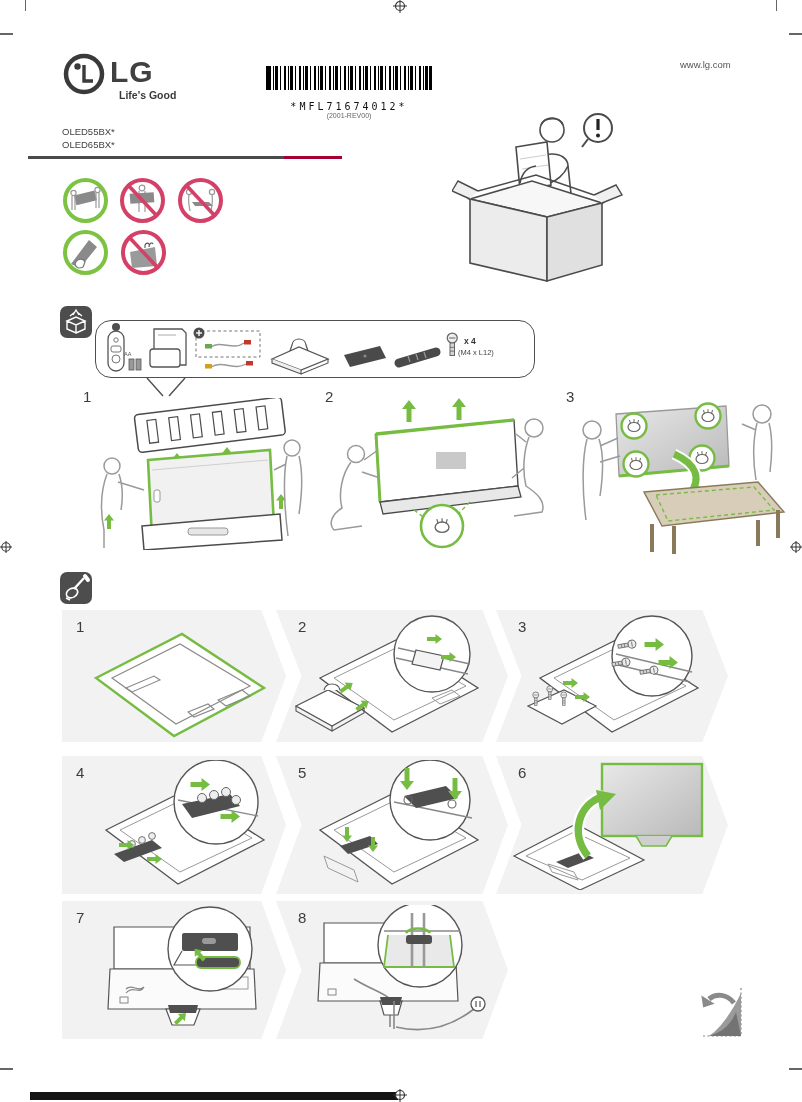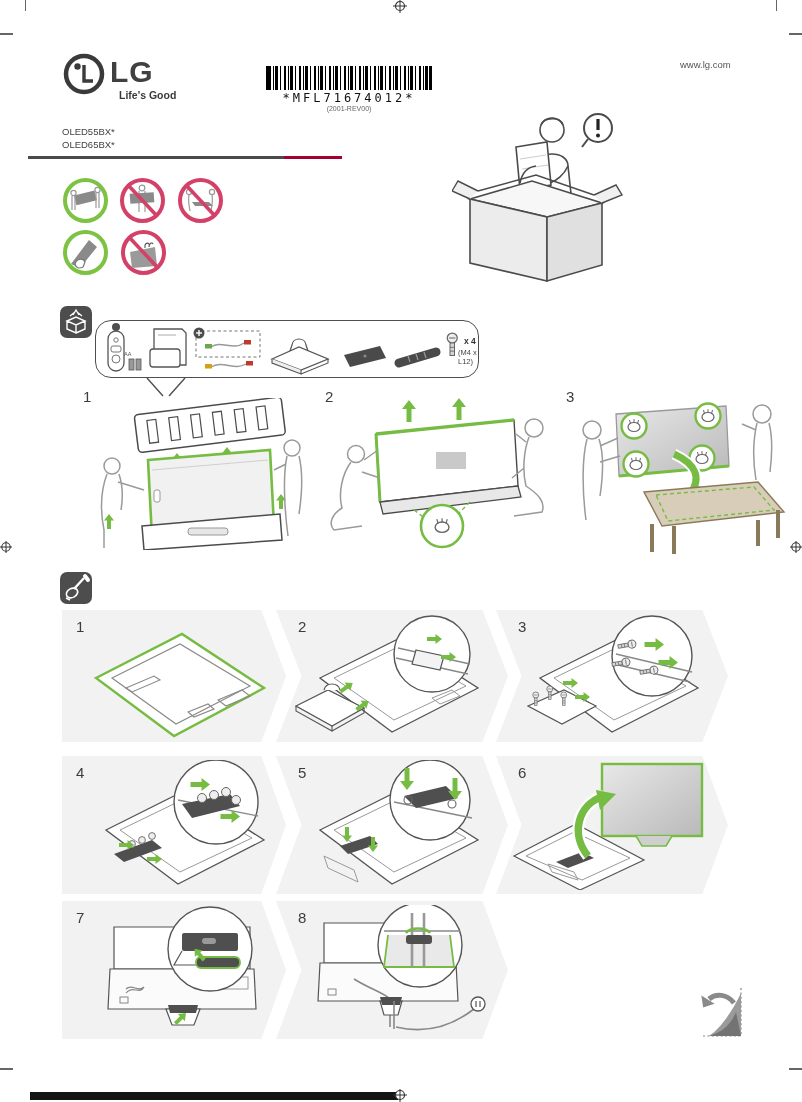--- a/index.html
+++ b/index.html
@@ -7,32 +7,32 @@
         font-family:"Liberation Sans",sans-serif;color:#333;}
   .abs{position:absolute;}
   
   .brand-name{font-size:30px;font-weight:800;color:#404040;letter-spacing:1px;}
   .brand-tagline{font-size:10.5px;font-weight:700;color:#3a3a3a;padding-left:8px;}
   .website{font-size:9.5px;color:#555;}
   .barcode-bars{width:160px;height:24px;
     background:repeating-linear-gradient(90deg,#000 0,#000 2px,#fff 2px,#fff 4px,#000 4px,#000 5px,#fff 5px,#fff 6px,#000 6px,#000 9px,#fff 9px,#fff 11px,#000 11px,#000 12px,#fff 12px,#fff 15px);
     border-left:3px solid #000;border-right:3px solid #000;}
   .barcode-text{width:166px;text-align:center;font-family:"DejaVu Sans Mono",monospace;
-    font-size:12px;letter-spacing:3px;color:#111;margin-top:1px;}
+    font-size:10px;letter-spacing:3px;color:#111;margin-top:11px;}
   .barcode-rev{width:166px;text-align:center;font-size:7px;color:#666;}
   .models{font-size:9.5px;line-height:12.5px;color:#3f3f3f;}
   .rule-dark{background:#4a4a4a;height:2.5px;}
   .rule-crimson{background:#a50034;height:2.5px;}
   
   .safe{width:45px;height:45px;border-radius:50%;box-sizing:border-box;background:#fff;}
   .safe.ok{border:4px solid #7dc242;}
   .safe.no{border:4px solid #d34068;}
   
   .chip{width:32px;height:32px;border-radius:7px;background:#4d4d4d;}
-  .acc-panel{width:384px;height:58px;border:1.6px solid #4f4f4f;border-radius:16px;box-sizing:border-box;background:#fff;}
+  .acc-panel{width:440px;height:58px;border:1.6px solid #4f4f4f;border-radius:16px;box-sizing:border-box;background:#fff;}
   .acc-text{font-size:8.5px;font-weight:700;color:#333;}
   .acc-sub{font-size:7.5px;color:#444;}
   .aa{font-size:5.5px;color:#555;}
   .step-num{font-size:15px;color:#3d3d3d;}
   
   .band{position:absolute;background:#f2f2f2;}
   .band-a{clip-path:polygon(0 0,89% 0,100% 50%,89% 100%,0 100%);}
   .band-b{clip-path:polygon(0 0,89% 0,100% 50%,89% 100%,0 100%,11% 50%);}
   .band .step-num{position:absolute;left:14px;top:8px;}
   .band-b .step-num{left:22px;}

